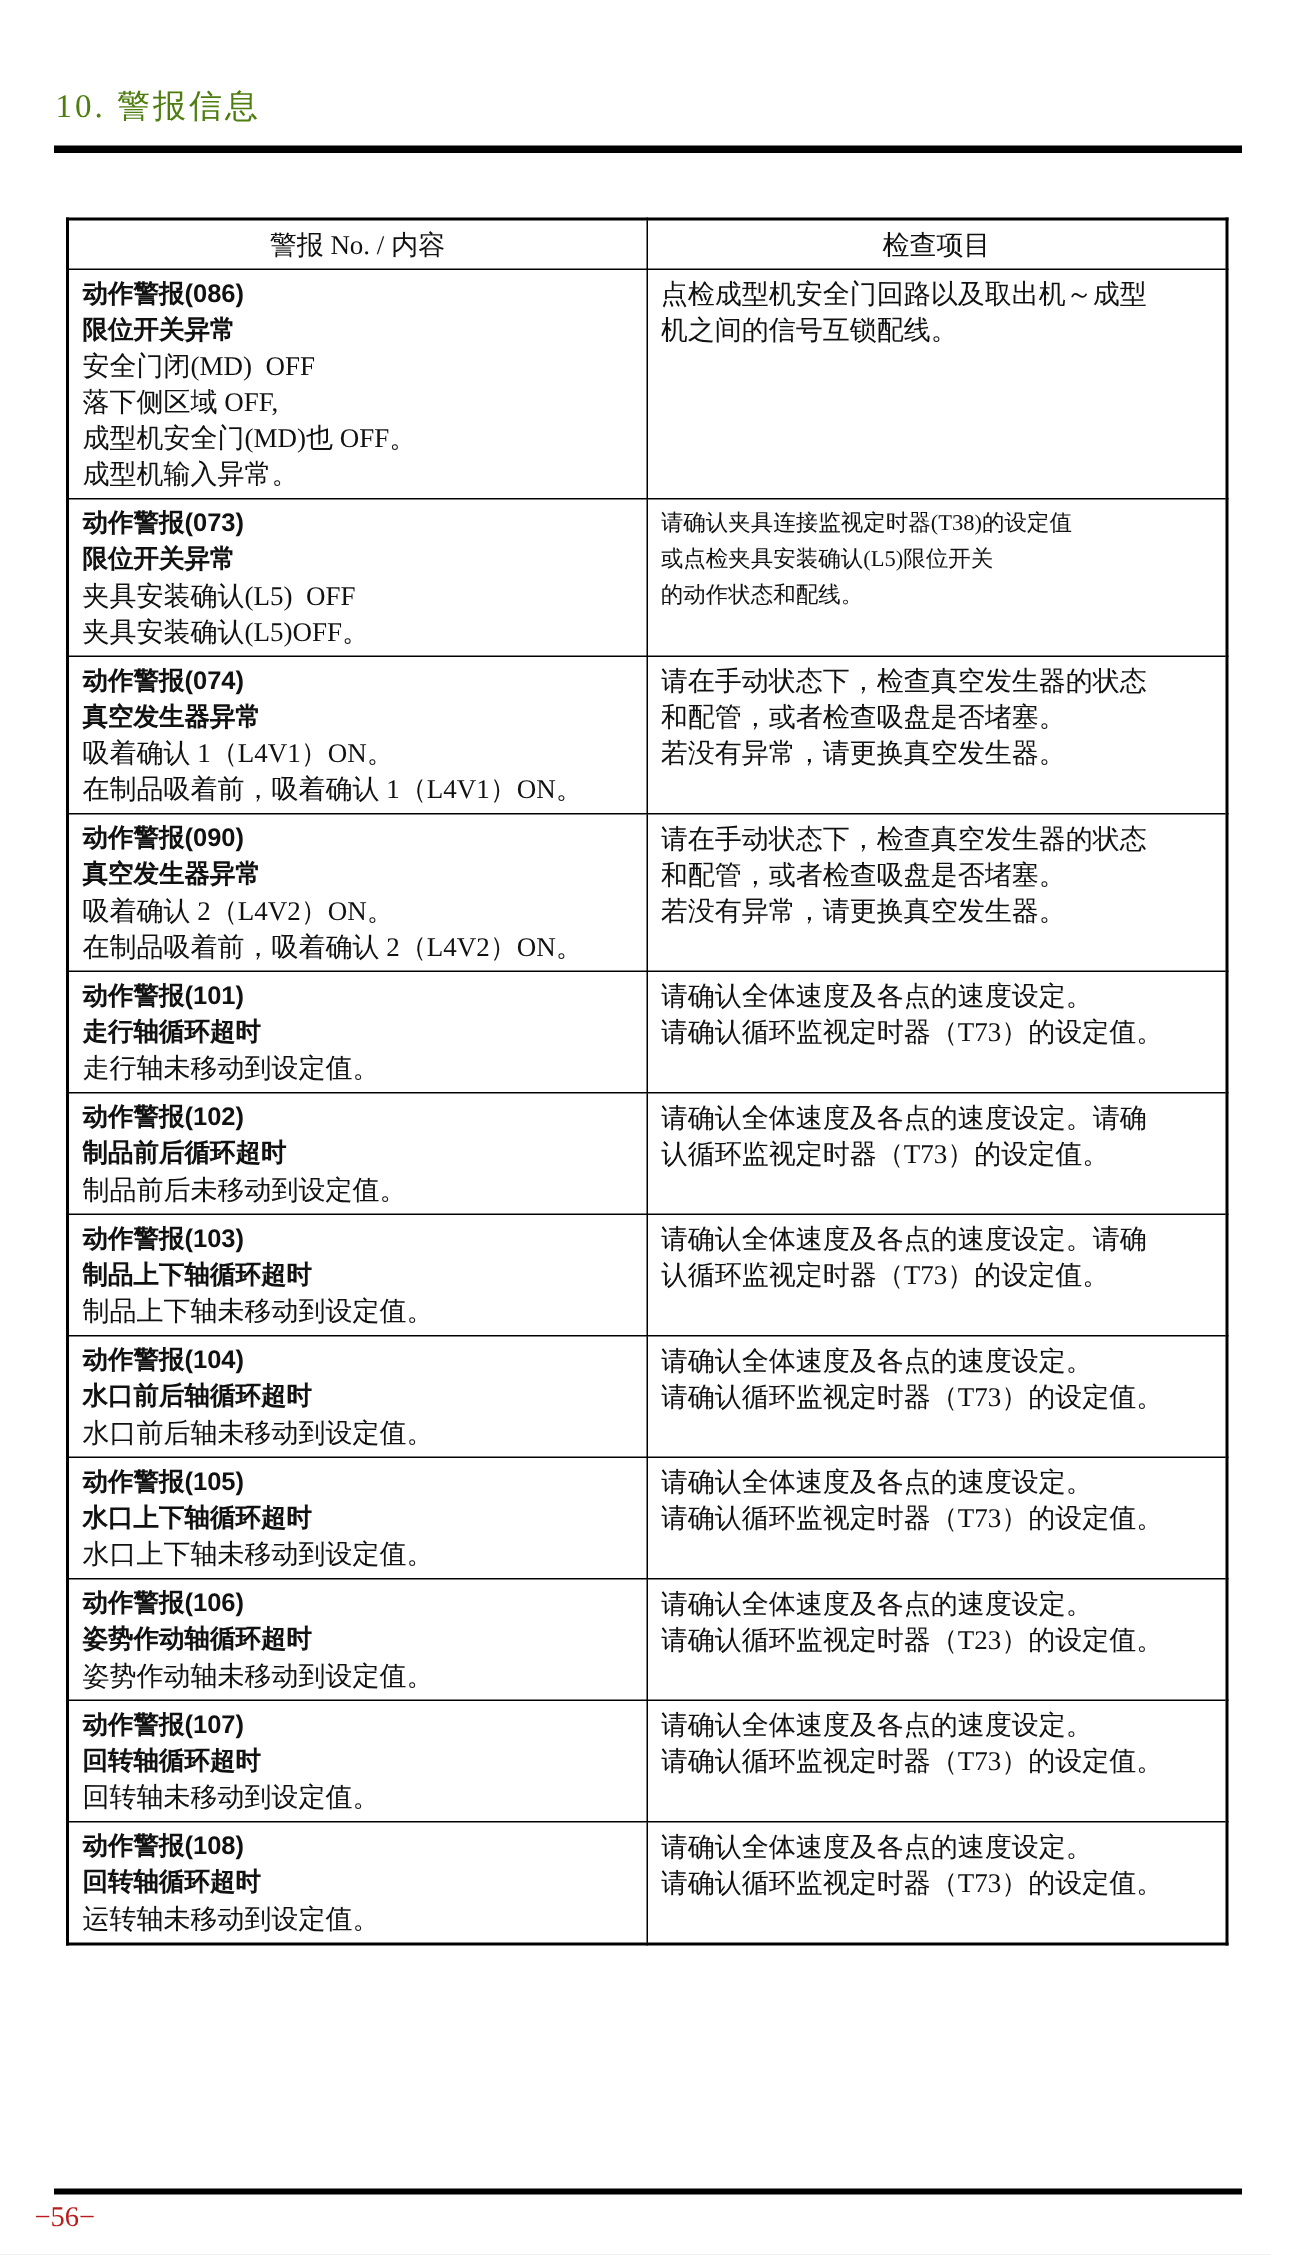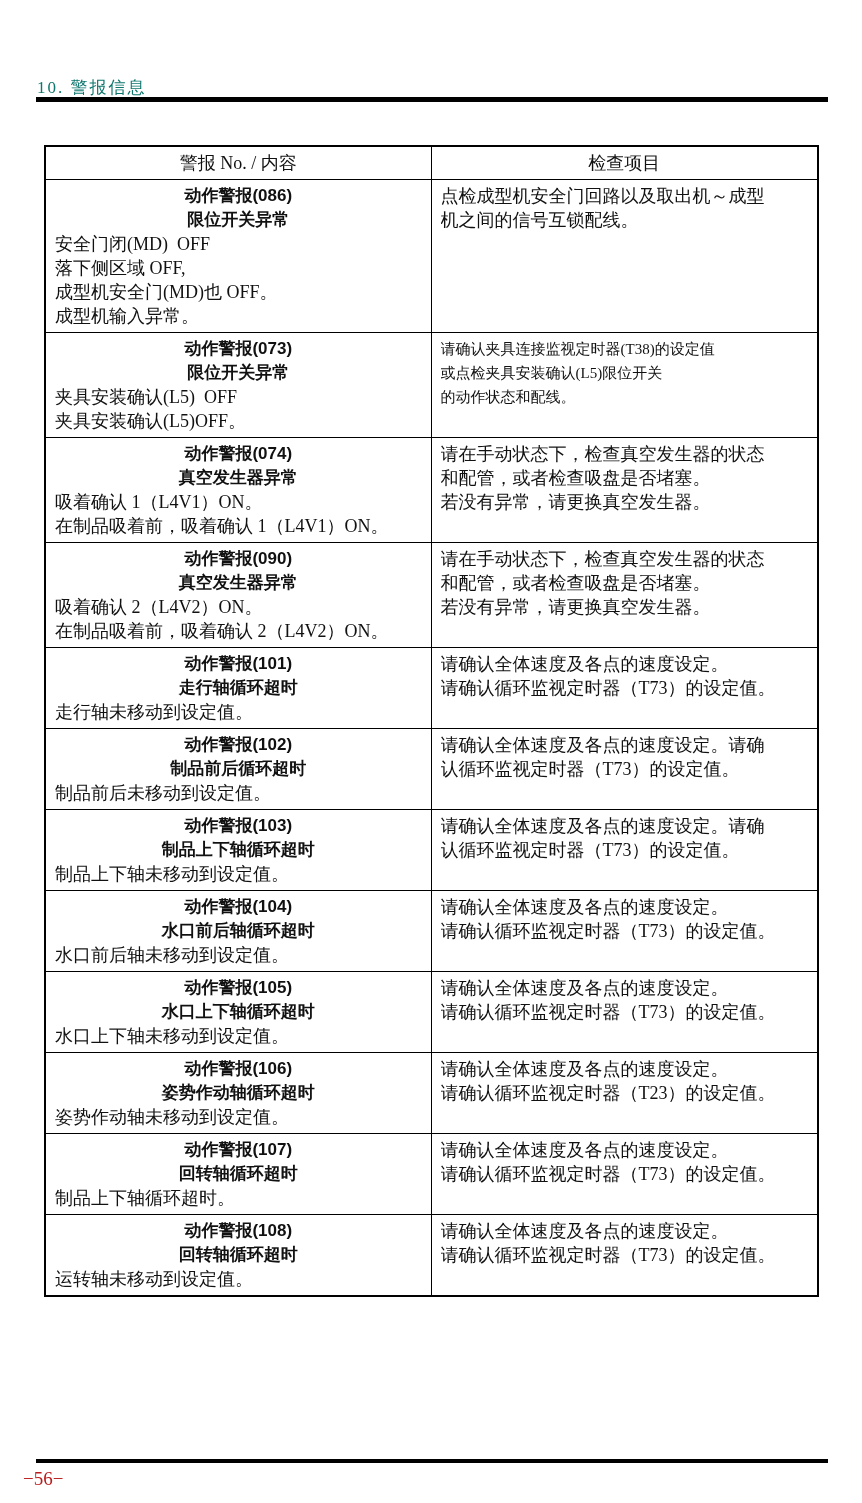--- a/index.html
+++ b/index.html
@@ -3,22 +3,22 @@
 <meta charset="utf-8">
 <style>
   html,body { margin:0; padding:0; background:#e8e8e8; }
   .page {
     position:relative; width:862px; height:1503px; margin:0 auto;
     background:#ffffff; color:#000;
     font-family:"Liberation Serif","DejaVu Serif",serif;
     overflow:hidden;
   }
   .section-title {
-    position:absolute; left:37px; top:76px;
-    font-size:17px; letter-spacing:2px; color:#0f766e;
+    position:absolute; left:37px; top:56px;
+    font-size:22px; letter-spacing:2px; color:#4d7c0f;
   }
   .rule {
     position:absolute; background:#000;
   }
   .rule-top { left:36px; top:97px; width:792px; height:5px; }
   .rule-bottom { left:36px; top:1459px; width:792px; height:4px; }
   .page-number {
     position:absolute; left:23px; top:1468px; font-size:19px; color:#b91c1c;
   }
   table.alarm-table {
@@ -36,21 +36,20 @@
   td.cell {
     vertical-align:top; padding:4px 9px; font-size:18px; color:#111;
   }
   .line {
     line-height:24px; white-space:pre; overflow:hidden;
   }
   .bold {
     font-weight:bold;
     font-family:"Liberation Sans","DejaVu Sans",sans-serif;
     font-size:17px;
-    text-align:center;
   }
   td.small .line { font-size:15px; }
   td.check-col .line { font-size:18px; }
   td.small.check-col .line { font-size:15px; }
 </style>
 </head>
 <body>
 
 <div class="page">
 
@@ -186,21 +185,21 @@
           </td>
           <td class="cell check-col">
             <div class="line">请确认全体速度及各点的速度设定。</div>
             <div class="line">请确认循环监视定时器（T23）的设定值。</div>
           </td>
         </tr>
         <tr>
           <td class="cell alarm-col">
             <div class="line bold">动作警报(107)</div>
             <div class="line bold">回转轴循环超时</div>
-            <div class="line">制品上下轴循环超时。</div>
+            <div class="line">回转轴未移动到设定值。</div>
           </td>
           <td class="cell check-col">
             <div class="line">请确认全体速度及各点的速度设定。</div>
             <div class="line">请确认循环监视定时器（T73）的设定值。</div>
           </td>
         </tr>
         <tr>
           <td class="cell alarm-col">
             <div class="line bold">动作警报(108)</div>
             <div class="line bold">回转轴循环超时</div>

